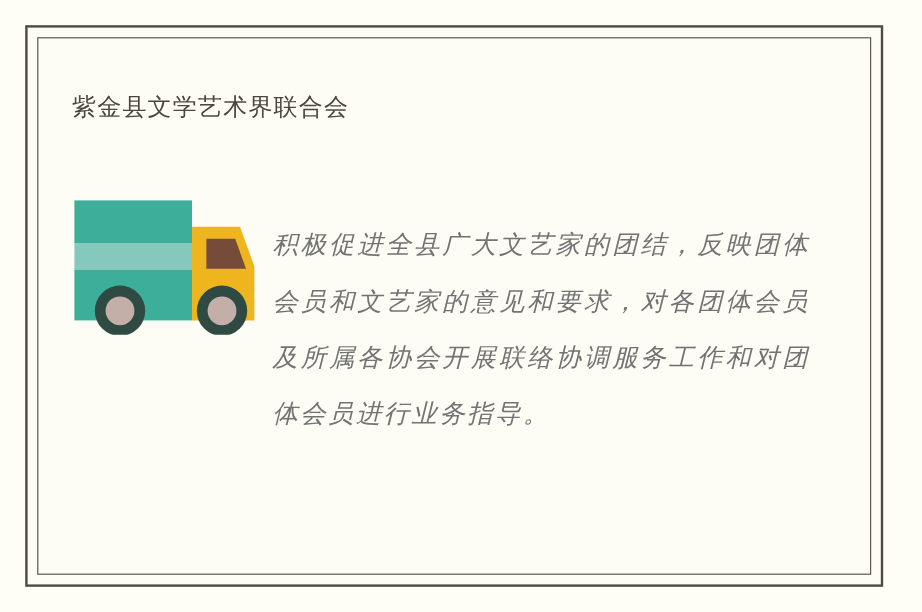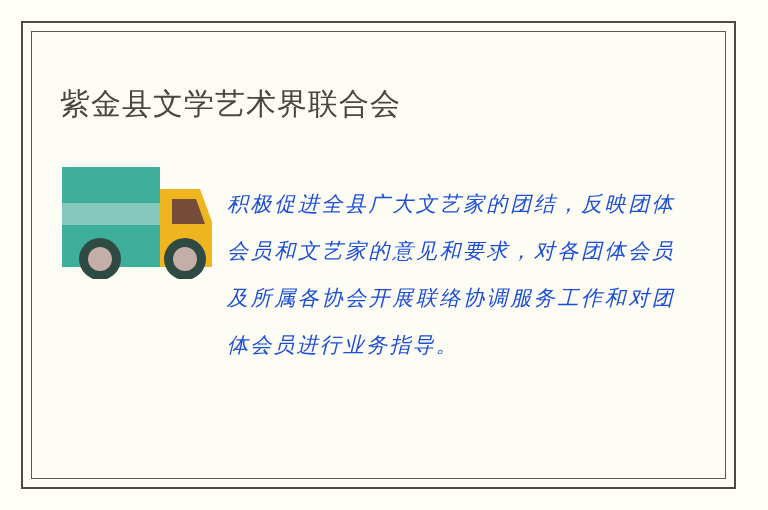--- a/index.html
+++ b/index.html
@@ -35,21 +35,21 @@
     box-sizing: border-box;
     border: 1px solid #5A584C;
     background: #FDFDF6;
   }
 
   
   #page-title {
     position: absolute;
     left: 37px;
     top: 42px;
-    font-size: 30px;
+    font-size: 20px;
     line-height: 1.25;
     letter-spacing: 1px;
     color: #4A4740;
     font-weight: 400;
     white-space: nowrap;
     font-family: "Liberation Sans", "DejaVu Sans", sans-serif;
   }
 
   
   #truck-illustration {
@@ -60,21 +60,21 @@
     height: 120px;
   }
   #truck-illustration svg { display: block; }
 
   
   #description {
     position: absolute;
     left: 204px;
     top: 137px;
     width: 448px;
-    color: #1d4ed8;
+    color: #737373;
     font-size: 21px;
     line-height: 47px;
     letter-spacing: 2.2px;
     font-family: "DejaVu Serif", "Liberation Serif", serif;
     font-style: italic;
     font-weight: 400;
     text-align: justify;
     text-justify: inter-character;
     white-space: pre-wrap;
     word-break: break-all;

